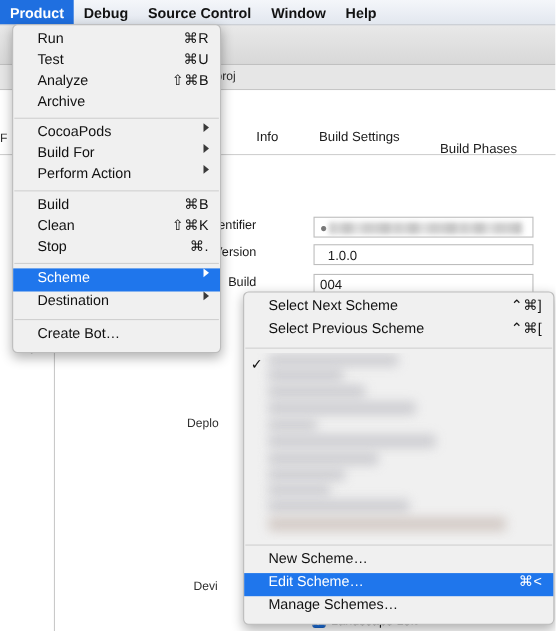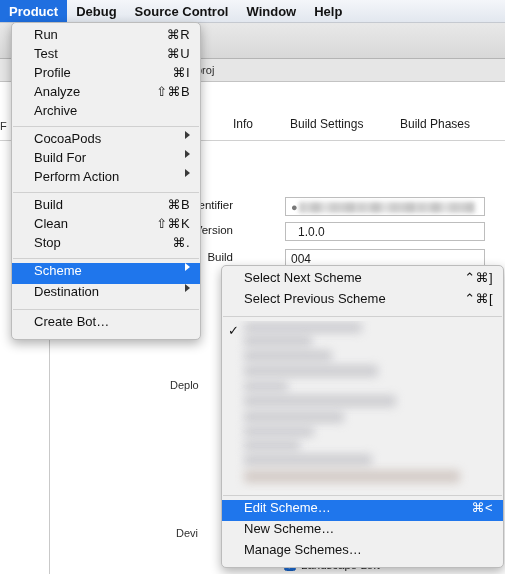--- a/index.html
+++ b/index.html
@@ -263,21 +263,21 @@
     <div class="breadcrumb-bar">
       <span class="breadcrumb-text">proj</span>
     </div>
 
     <div class="editor-area"></div>
     <div class="nav-divider"></div>
 
     <div class="tabbar">
       <span class="tabbar-item" style="left:233px;">Info</span>
       <span class="tabbar-item" style="left:290px;">Build Settings</span>
-      <span class="tabbar-item" style="left:400px;">Build Phases</span>
+      <span class="tabbar-item" style="left:400px;margin-top:11px;">Build Phases</span>
     </div>
 
     <span class="left-frag" style="left:0px; top:120px;">F</span>
     <span class="left-frag" style="left:0px; top:312px;padding-left:23px;">ts</span>
     <span class="left-frag" style="left:170px; top:379px;">Deplo</span>
     <span class="left-frag" style="left:176px; top:527px;">Devi</span>
 
     <div class="field-row" style="left:150px; top:197px; width:335px;">
       <span class="field-label" style="right:252px;">ndle Identifier</span>
       <div class="field-input" style="left:135px; width:200px;">
@@ -321,24 +321,20 @@
 
   <div class="menu-panel" id="product-menu">
 
     <div class="menu-item">
       <span class="mi-label">Run</span>
       <span class="mi-shortcut">⌘R</span>
     </div>
     <div class="menu-item">
       <span class="mi-label">Test</span>
       <span class="mi-shortcut">⌘U</span>
-    </div>
-    <div class="menu-item">
-      <span class="mi-label">Profile</span>
-      <span class="mi-shortcut">⌘I</span>
     </div>
     <div class="menu-item">
       <span class="mi-label">Analyze</span>
       <span class="mi-shortcut">⇧⌘B</span>
     </div>
     <div class="menu-item">
       <span class="mi-label">Archive</span>
       <span class="mi-shortcut"></span>
     </div>
 
@@ -413,25 +409,25 @@
       <span class="redact-bar" style="left:22px;  top:74px;  width:152px; height:12px;"></span>
       <span class="redact-bar" style="left:22px;  top:90px;  width:100px; height:12px;"></span>
       <span class="redact-bar" style="left:22px;  top:105px; width:70px;  height:11px;"></span>
       <span class="redact-bar" style="left:22px;  top:119px; width:56px;  height:11px;"></span>
       <span class="redact-bar" style="left:22px;  top:133px; width:128px; height:12px;"></span>
       <span class="redact-bar" style="left:22px;  top:149px; width:216px; height:13px; background:#cfc5c0;"></span>
     </div>
 
     <div class="menu-sep"></div>
 
+    <div class="menu-item tall">
+      <span class="mi-label">New Scheme…</span>
+    </div>
     <div class="menu-item tall highlight">
       <span class="mi-label">Edit Scheme…</span>
       <span class="mi-shortcut">⌘&lt;</span>
     </div>
     <div class="menu-item tall">
-      <span class="mi-label">New Scheme…</span>
-    </div>
-    <div class="menu-item tall">
       <span class="mi-label">Manage Schemes…</span>
     </div>
   </div>
 
 </div>
 
 </body></html>

